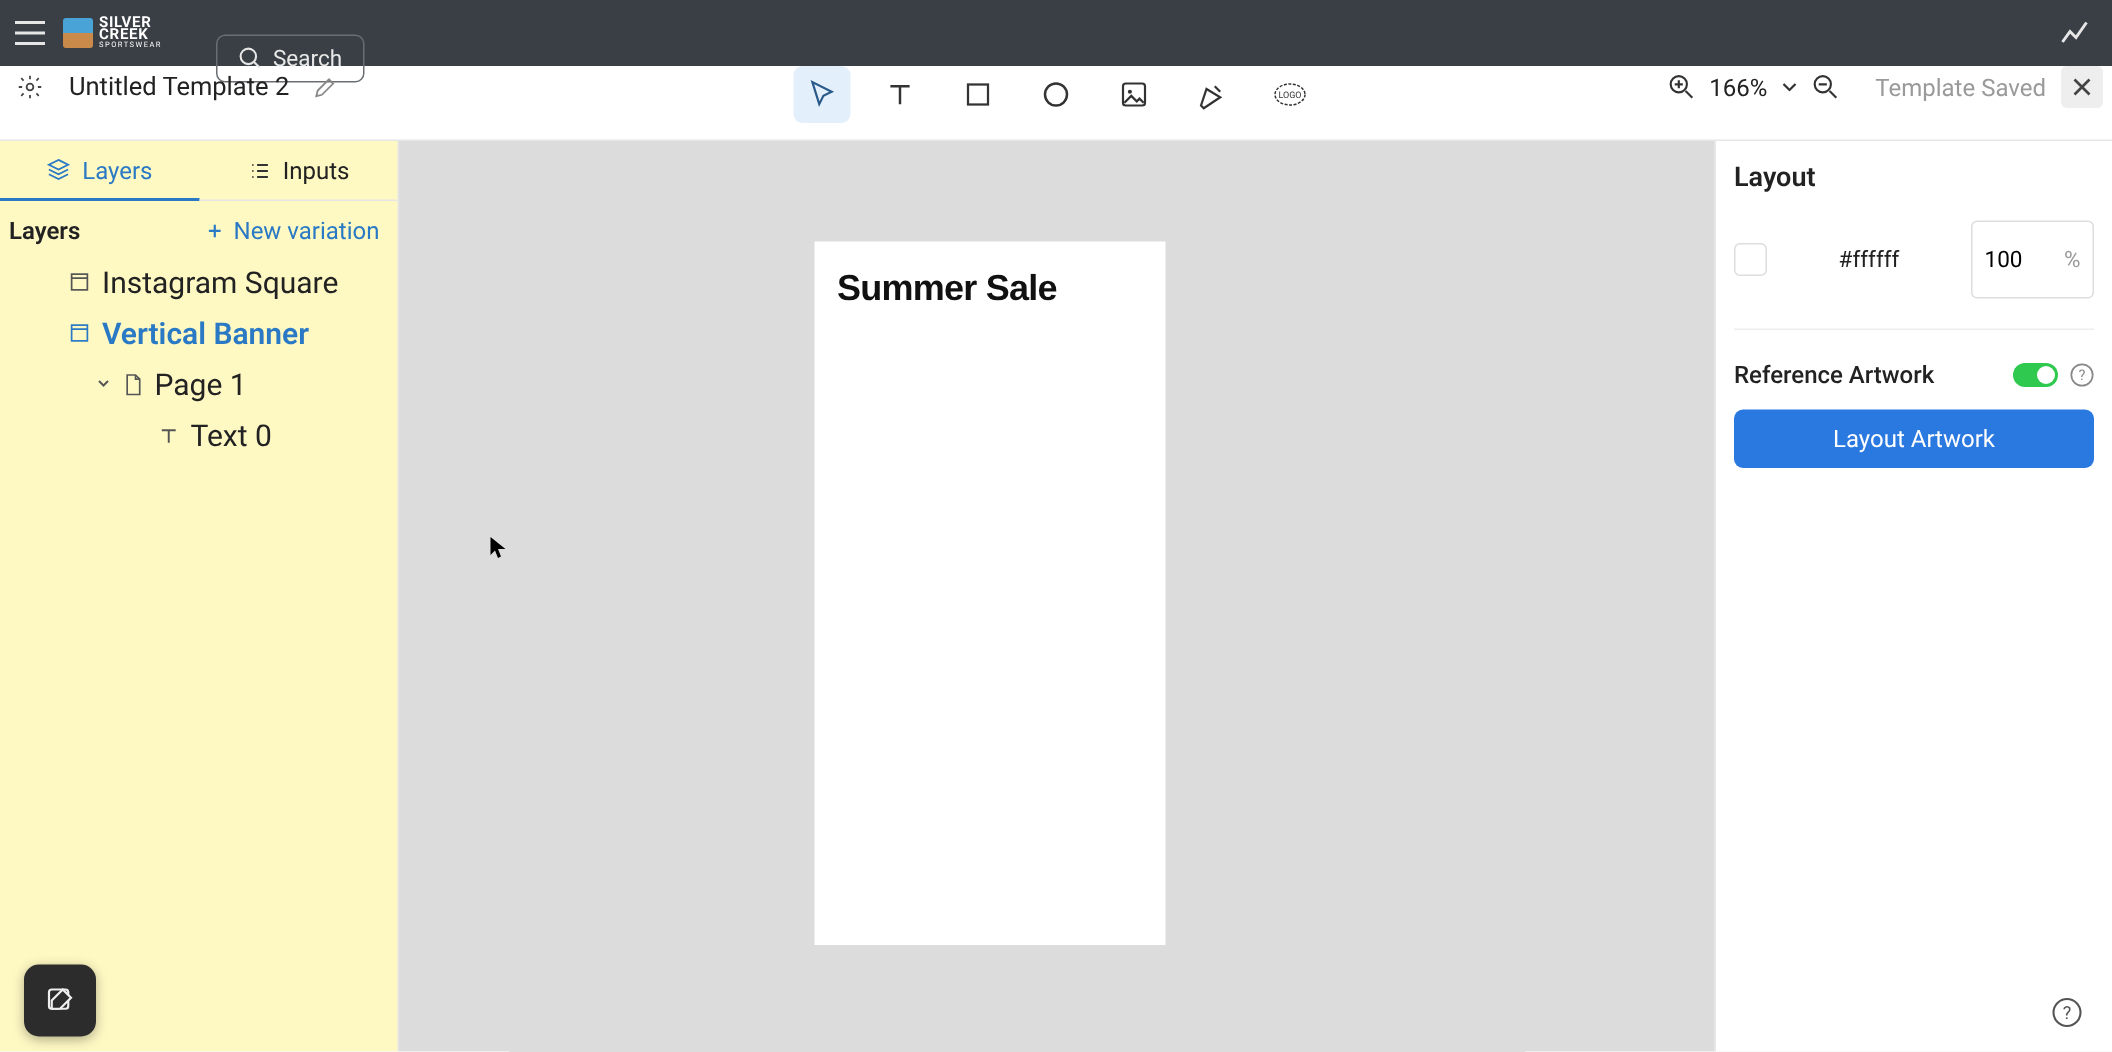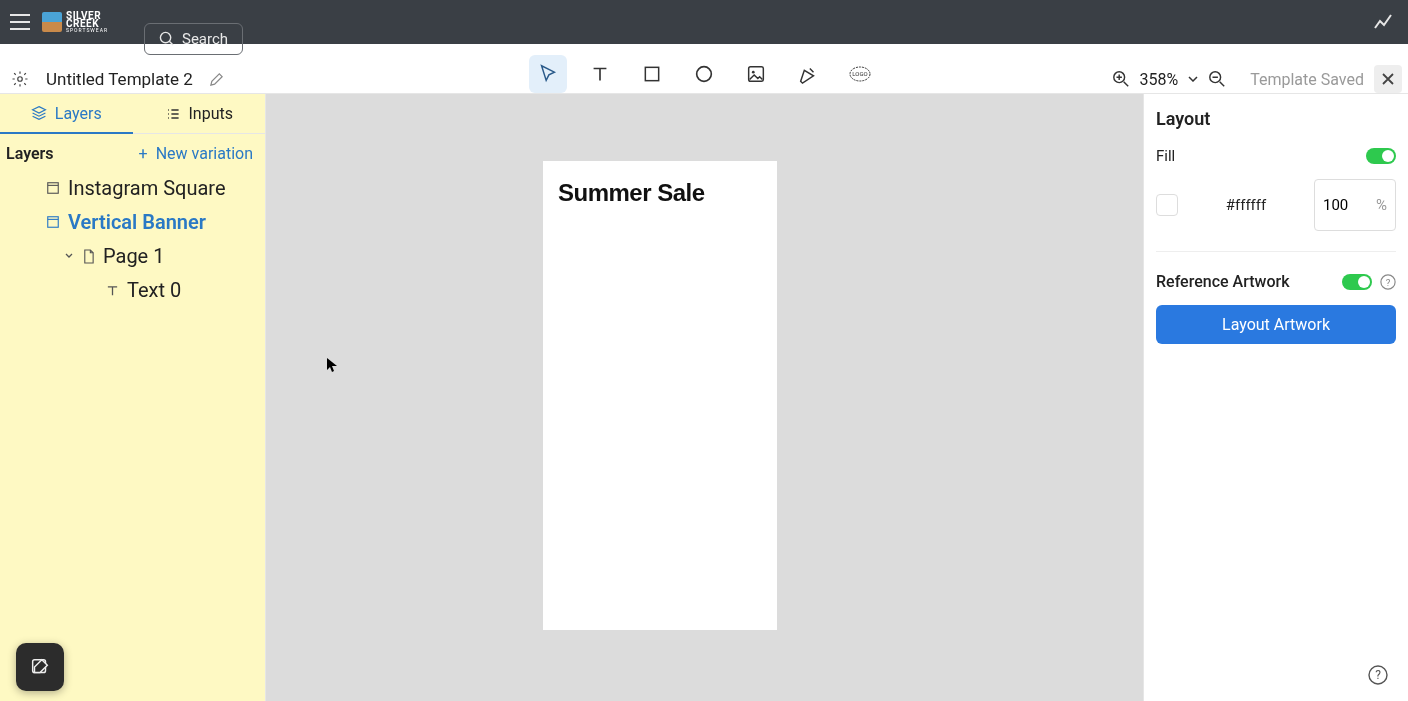--- a/index.html
+++ b/index.html
@@ -8,21 +8,21 @@
 .hamburger svg, .brand-logo { display: block; }
 .brand-logo { height: 22px; width: 90px; display: flex; align-items: center; gap: 4px; }
 .brand-swatch { width: 20px; height: 20px; background: linear-gradient(#4aa3d6 50%, #c98a4a 50%); border-radius: 2px; }
 .brand-text { display:flex; flex-direction:column; line-height:0.8; }
 .brand-text .l1 { color:#fff; font-size:10px; font-weight:700; letter-spacing:0.5px;}
 .brand-text .l2 { color:#fff; font-size:10px; font-weight:700; letter-spacing:0.5px;}
 .brand-text .l3 { color:#fff; font-size:5px; letter-spacing:1px; }
 .search-btn { display:flex; align-items:center; gap:8px; background:transparent; border:1px solid #6a6e73; border-radius:6px; padding:6px 14px; color:#e8e8e8; font-size:15px; cursor:pointer;margin-top:33px; }
 .spacer { flex:1; }
 .analytics-icon { color:#e8e8e8; margin-right:6px; }
-.breadcrumb-bar { height:50px; border-bottom:1px solid #e6e6e6; display:flex; align-items:flex-end; padding:0 6px; }
+.breadcrumb-bar { height:50px; border-bottom:1px solid #e6e6e6; display:flex; align-items:flex-start; padding:0 6px; }
 .breadcrumb-left { display:flex; align-items:center; gap:12px; }
 .gear-btn { width:28px; height:28px; display:flex;align-items:center;justify-content:center; border-radius:4px; cursor:pointer; }
 .template-name { font-size:17px; color:#222; }
 .pencil-btn { cursor:pointer; padding:4px;}
 .toolbar-center { position:absolute; left:50%; transform:translateX(-50%); display:flex; gap:14px; align-items:center; }
 .tool-btn { width:38px; height:38px; display:flex; align-items:center; justify-content:center; border-radius:6px; cursor:pointer; }
 .tool-btn.active { background:#e3effa; }
 .breadcrumb-right { margin-left:auto; display:flex; align-items:center; gap:10px; }
 .zoom-text { font-size:16px; color:#222; }
 .status-text { font-size:16px; color:#9a9a9a; }
@@ -155,21 +155,21 @@
     </div>
   </div>
 
   <div class="breadcrumb-right">
     <div>
       <svg width="18" height="18" viewBox="0 0 20 20">
           <circle cx="8" cy="8" r="6" stroke="#333" stroke-width="1.6" fill="none"></circle>
           <path d="M13 13l5 5M8 5v6M5 8h6" stroke="#333" stroke-width="1.6"></path>
         </svg>
     </div>
-    <span class="zoom-text">358%</span>
+    <span class="zoom-text">166%</span>
     <svg width="10" height="6" viewBox="0 0 10 6">
         <path d="M1 1l4 4 4-4" stroke="#333" stroke-width="1.5" fill="none"></path>
       </svg>
     <div>
       <svg width="18" height="18" viewBox="0 0 20 20">
           <circle cx="8" cy="8" r="6" stroke="#333" stroke-width="1.6" fill="none"></circle>
           <path d="M13 13l5 5M5 8h6" stroke="#333" stroke-width="1.6"></path>
         </svg>
     </div>
     <span class="status-text" style="margin-left:14px;">Template Saved</span>
@@ -245,24 +245,20 @@
     </div>
     <div class="cursor-ptr">
       <svg width="12" height="16" viewBox="0 0 12 16">
           <path d="M1 1l0 12 3-3 2 5 2-1-2-5 5 0L1 1z" fill="#000"></path>
         </svg>
     </div>
   </div>
 
   <div class="right-panel">
     <div class="r-heading">Layout</div>
-    <div class="r-row">
-      <span class="r-label">Fill</span>
-      <div class="toggle"></div>
-    </div>
     <div class="fill-inputs">
       <div class="swatch"></div>
       <span class="hex-text">#ffffff</span>
       <div class="opacity-box">
         <span class="val">100</span>
         <span class="pct">%</span>
       </div>
     </div>
     <div class="ref-row">
       <span class="ref-label">Reference Artwork</span>

